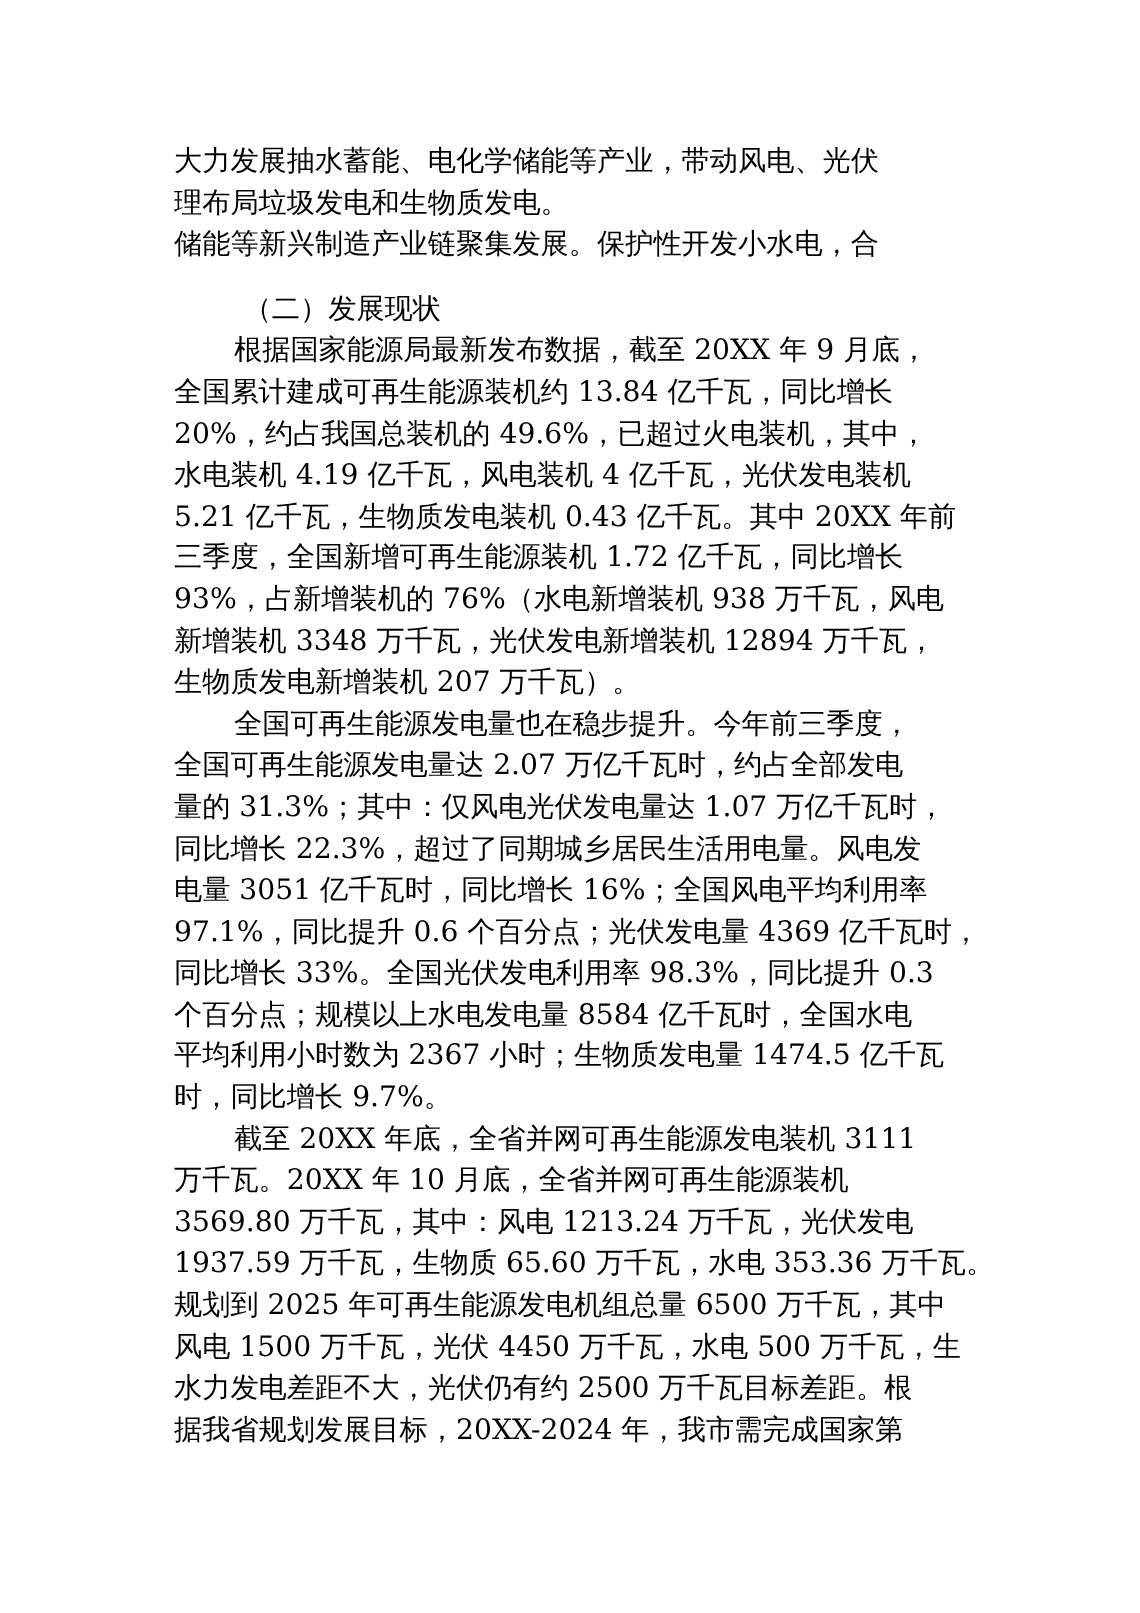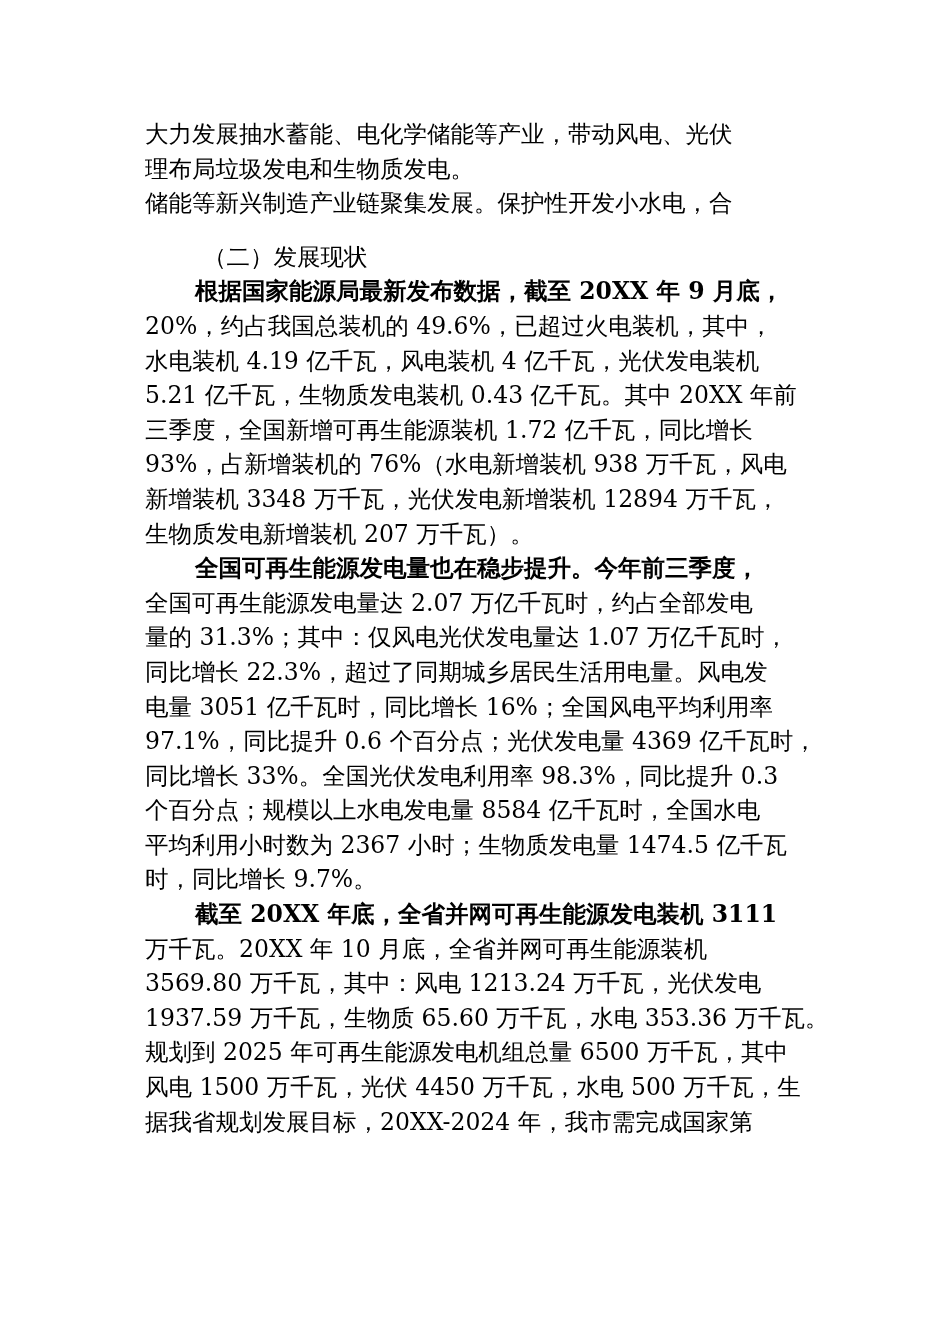--- a/index.html
+++ b/index.html
@@ -30,41 +30,42 @@
       width: 690px;
     }
     .line {
       display: block;
       height: 34.6px;
       line-height: 34.6px;
       font-size: 23.5px;
       white-space: nowrap;
       letter-spacing: 0px;
     }
-    .indent { padding-left: 50px; font-weight: bold; }
+    .indent { padding-left: 50px; }
     .heading-indent { padding-left: 58px; margin-top: 19px; }
   </style>
 </head>
 <body>
 
 <div class="page">
   <div class="body-text">
 
     <div>
       <span class="line">大力发展抽水蓄能、电化学储能等产业，带动风电、光伏</span>
       <span class="line">理布局垃圾发电和生物质发电。</span>
       <span class="line">储能等新兴制造产业链聚集发展。保护性开发小水电，合</span>
     </div>
 
     <div>
       <span class="line heading-indent">（二）发展现状</span>
     </div>
 
     <div>
       <span class="line indent">根据国家能源局最新发布数据，截至 20XX 年 9 月底，</span>
+      <span class="line">全国累计建成可再生能源装机约 13.84 亿千瓦，同比增长</span>
       <span class="line">20%，约占我国总装机的 49.6%，已超过火电装机，其中，</span>
       <span class="line">水电装机 4.19 亿千瓦，风电装机 4 亿千瓦，光伏发电装机</span>
       <span class="line">5.21 亿千瓦，生物质发电装机 0.43 亿千瓦。其中 20XX 年前</span>
       <span class="line">三季度，全国新增可再生能源装机 1.72 亿千瓦，同比增长</span>
       <span class="line">93%，占新增装机的 76%（水电新增装机 938 万千瓦，风电</span>
       <span class="line">新增装机 3348 万千瓦，光伏发电新增装机 12894 万千瓦，</span>
       <span class="line">生物质发电新增装机 207 万千瓦）。</span>
     </div>
 
     <div>
@@ -80,17 +81,18 @@
       <span class="line">时，同比增长 9.7%。</span>
     </div>
 
     <div>
       <span class="line indent">截至 20XX 年底，全省并网可再生能源发电装机 3111</span>
       <span class="line">万千瓦。20XX 年 10 月底，全省并网可再生能源装机</span>
       <span class="line">3569.80 万千瓦，其中：风电 1213.24 万千瓦，光伏发电</span>
       <span class="line">1937.59 万千瓦，生物质 65.60 万千瓦，水电 353.36 万千瓦。</span>
       <span class="line">规划到 2025 年可再生能源发电机组总量 6500 万千瓦，其中</span>
       <span class="line">风电 1500 万千瓦，光伏 4450 万千瓦，水电 500 万千瓦，生</span>
+      <span class="line">水力发电差距不大，光伏仍有约 2500 万千瓦目标差距。根</span>
       <span class="line">据我省规划发展目标，20XX-2024 年，我市需完成国家第</span>
     </div>
 
   </div>
 </div>
 
 </body></html>

